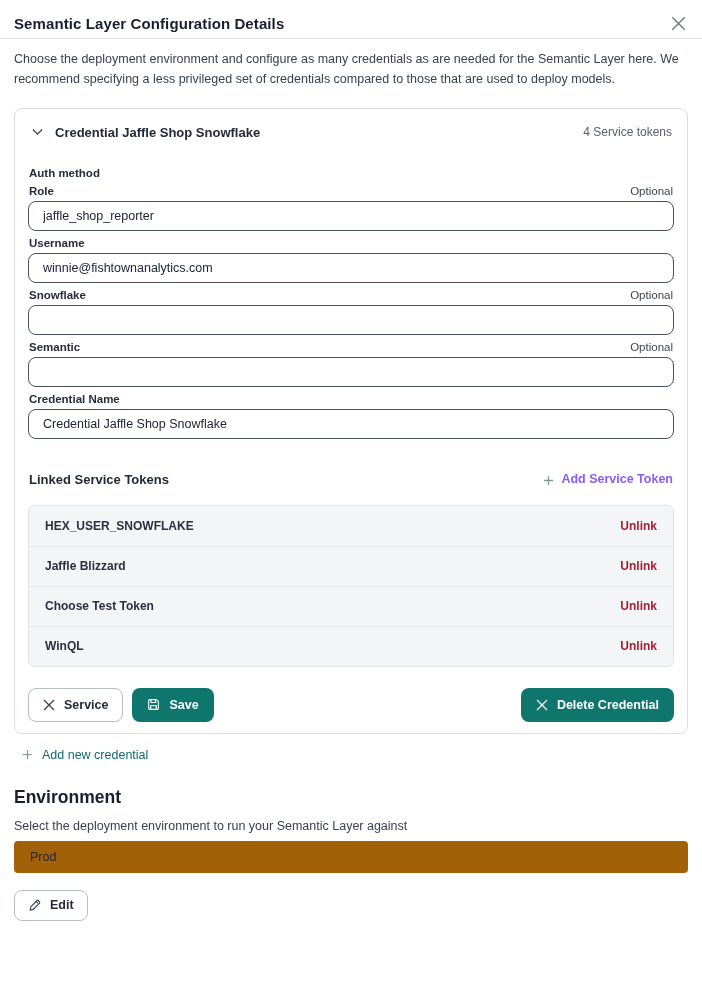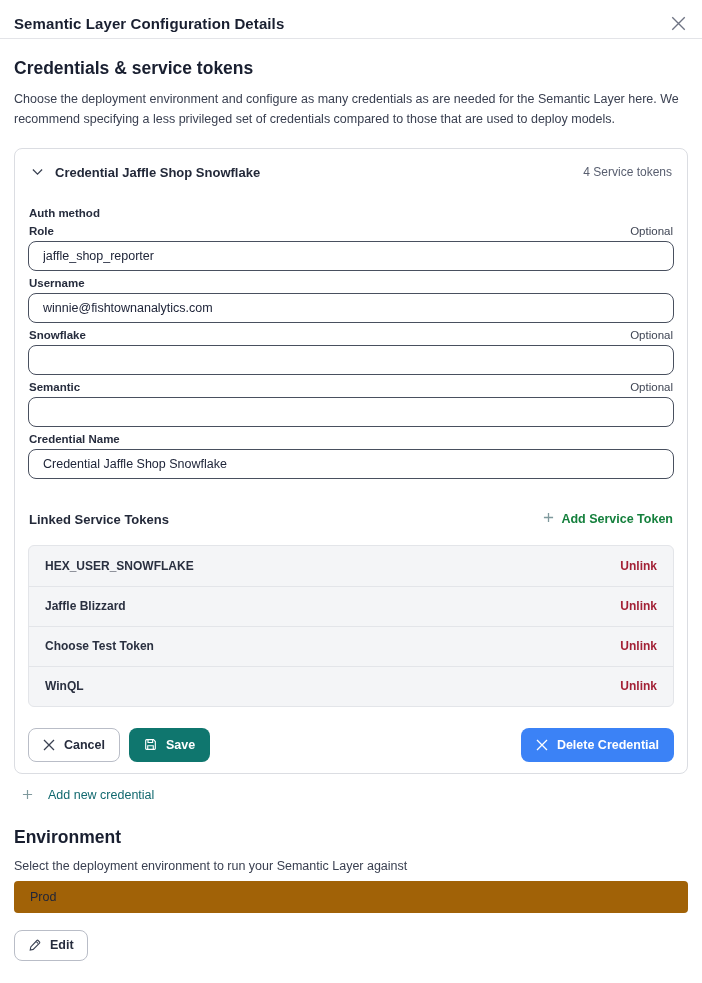--- a/index.html
+++ b/index.html
@@ -44,21 +44,21 @@
     width: 100%; height: 30px;
     border: 1.2px solid #49505F; border-radius: 8px;
     padding: 0 14px; font-size: 12.5px; color: #20263A;
     background: #fff; font-family: "Liberation Sans", sans-serif;
     outline: none;
   }
   .select-box { display:flex; align-items:center; justify-content:space-between; cursor:pointer; }
 
   .lst-header { display:flex; justify-content:space-between; align-items:center; margin-top: 33px; padding: 0 1px; }
   .lst-title { font-size: 13px; font-weight: 700; color: #232939; }
-  .add-link { display:flex; align-items:flex-start; gap:7px; color:#15803d; font-size:12.5px; font-weight:700; cursor:pointer; background:none; border:none; font-family:inherit; }
+  .add-link { display:flex; align-items:flex-end; gap:7px; color:#8b5cf6; font-size:12.5px; font-weight:700; cursor:pointer; background:none; border:none; font-family:inherit; }
   .add-link .plus { opacity:.72; display:flex; }
 
   .token-list {
     margin-top: 18px;
     background: #F4F5F7;
     border: 1px solid #E3E5E9;
     border-radius: 6px;
     overflow: hidden;
   }
   .token-row { display:flex; justify-content:space-between; align-items:center; height: 40px; padding: 4px 16px; border-top: 1px solid #E3E5E9; }
@@ -69,23 +69,23 @@
   .card-actions { display:flex; align-items:center; margin-top: 21px; }
   .btn {
     display:inline-flex; align-items:center; gap:9px; height:34px;
     border-radius:8px; font-size:12.5px; font-weight:700; padding:0 14px;
     border:1px solid transparent; background:#fff; cursor:pointer;
     font-family:"Liberation Sans", sans-serif; color:#262C3D;
   }
   .btn svg { display:block; }
   .btn-outline { border-color:#B9BDC7; }
   .btn-save { background:#0f766e; color:#fff; margin-left:9px; }
-  .btn-delete { background:#3b82f6; color:#fff; margin-left:auto; }
-
-  .add-credential { display:flex; align-items:center; gap:15px; margin: 14px 0 0 8px; color:#11696F; font-size:12.5px; font-weight:500; background:none; border:none; cursor:pointer; font-family:inherit; }
+  .btn-delete { background:#0f766e; color:#fff; margin-left:auto; }
+
+  .add-credential { display:flex; align-items:center; gap:9px; margin: 14px 0 0 8px; color:#11696F; font-size:12.5px; font-weight:500; background:none; border:none; cursor:pointer; font-family:inherit; }
   .add-credential .plus { opacity:.72; display:flex; }
 
   .env-heading { font-size: 17.5px; font-weight: 700; color: #191F30; margin-top: 25px; }
   .env-desc { font-size: 12.5px; color: #3A4051; margin-top: 11px; }
   .env-bar {
     margin-top: 8px; height: 32px; background:#a16207; border-radius: 4px;
     display:flex; align-items:center; padding: 0 16px; font-size: 12.5px; color:#20263A;
   }
   .btn-edit { margin-top: 17px; height: 31px; padding: 0 13px; }
 </style>
@@ -95,21 +95,20 @@
 <div class="modal-header">
   <div class="modal-title">Semantic Layer Configuration Details</div>
   <button class="close-btn" aria-label="Close">
     <svg width="15" height="15" viewBox="0 0 12 12" fill="none" stroke="#6E7383" stroke-width="1.1">
         <path d="M1 1l10 10M11 1L1 11"></path>
       </svg>
   </button>
 </div>
 
 <div class="content">
-  <div class="section-heading">Credentials &amp; service tokens</div>
   <p class="section-desc">Choose the deployment environment and configure as many credentials as are needed for the Semantic Layer here. We recommend specifying a less privileged set of credentials compared to those that are used to deploy models.</p>
 
   <div class="cred-card">
     <div class="card-header">
       <span class="card-chevron">
         <svg width="11" height="8" viewBox="0 0 12 8" fill="none" stroke="#3A4152" stroke-width="1.4">
             <path d="M1 1.3l5 5 5-5"></path>
           </svg>
       </span>
       <span class="card-title">Credential Jaffle Shop Snowflake</span>
@@ -192,21 +191,21 @@
         <span class="token-name">WinQL</span>
         <button class="unlink-btn">Unlink</button>
       </div>
     </div>
 
     <div class="card-actions">
       <button class="btn btn-outline">
         <svg width="12" height="12" viewBox="0 0 12 12" fill="none" stroke="#3A4152" stroke-width="1.3">
             <path d="M1 1l10 10M11 1L1 11"></path>
           </svg>
-        <span>Cancel</span>
+        <span>Service</span>
       </button>
       <button class="btn btn-save">
         <svg width="13" height="13" viewBox="0 0 14 14" fill="none" stroke="#ffffff" stroke-width="1.2">
             <path d="M1.8 2.8a1 1 0 0 1 1-1h7.4l2 2v7.4a1 1 0 0 1-1 1H2.8a1 1 0 0 1-1-1z"></path>
             <path d="M4.3 1.9v3h5v-3"></path>
             <path d="M4 12V8.4h6V12"></path>
           </svg>
         <span>Save</span>
       </button>
       <button class="btn btn-delete">

